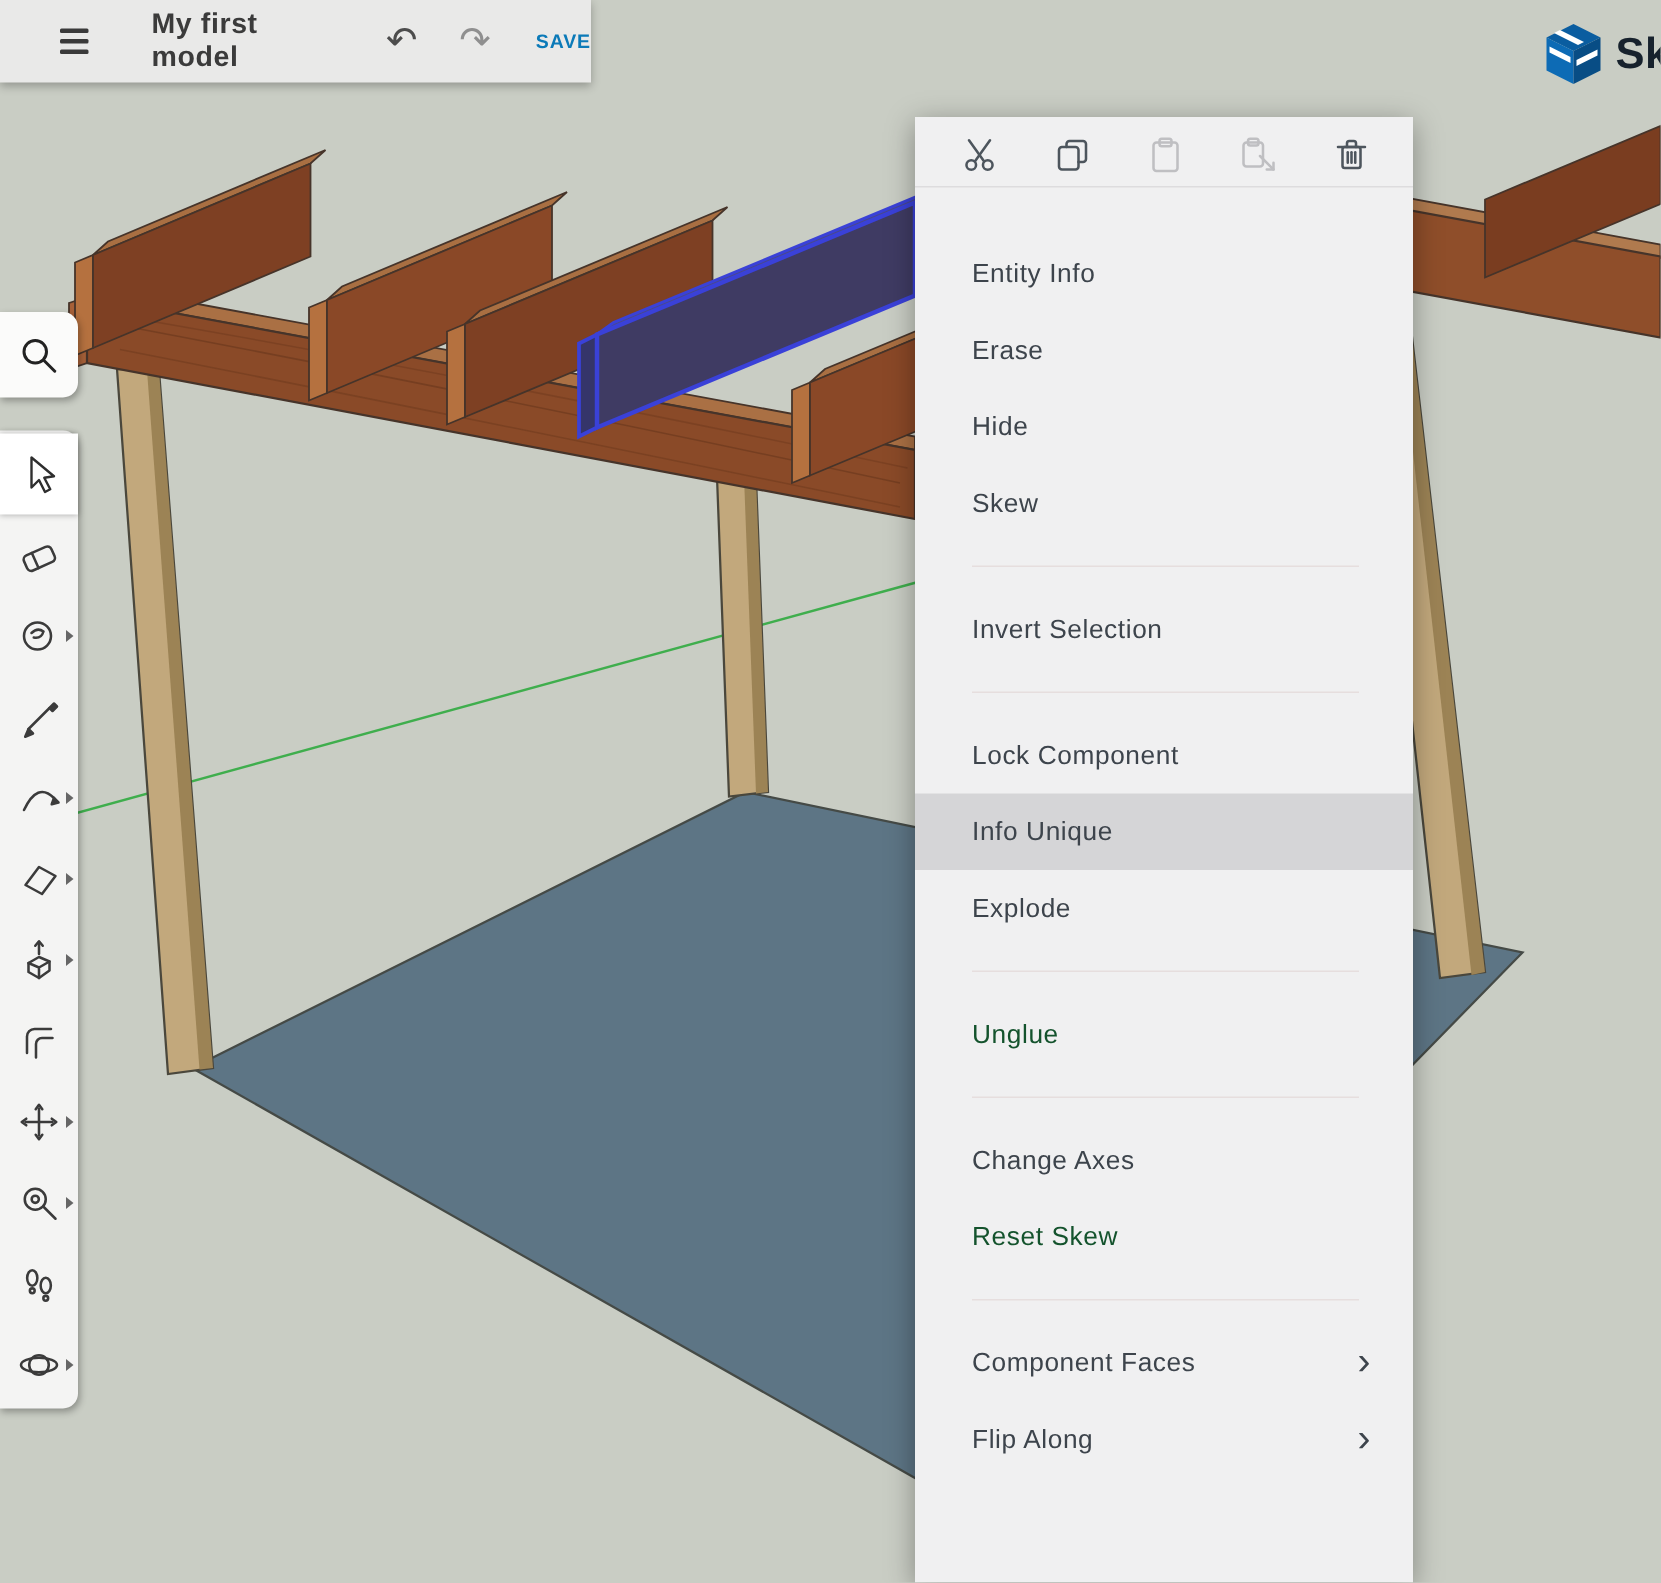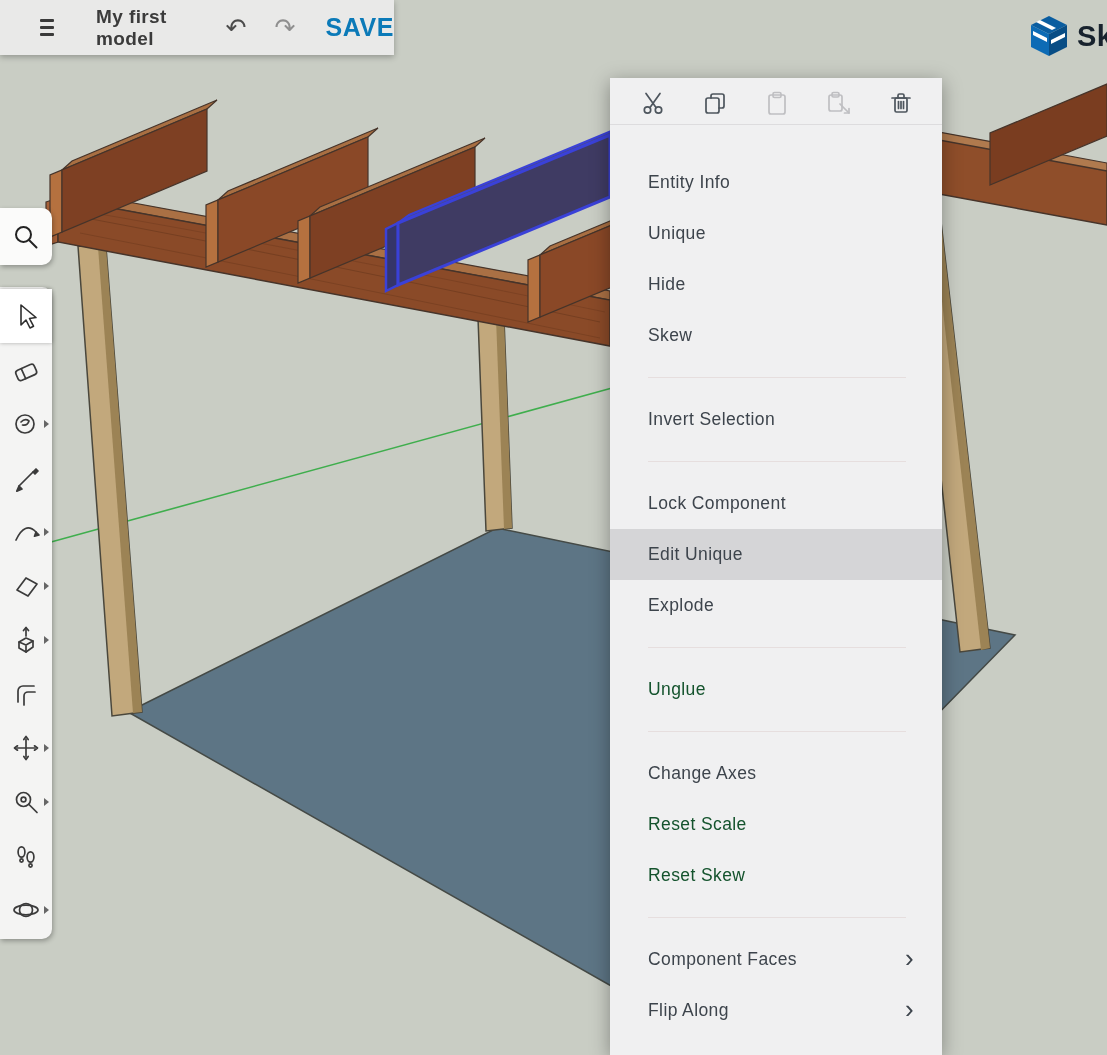--- a/index.html
+++ b/index.html
@@ -17,21 +17,21 @@
   .header{
     position:absolute; left:0; top:0; width:394px; height:55px;
     background:#e9e9e8; box-shadow:0 2px 6px rgba(0,0,0,.28);
     display:flex; align-items:center; z-index:5;padding-left:25px;
   }
   .hamburger{ margin-left:15px; width:25px; }
   .hamburger div{ height:2.6px; background:#3a3a3a; margin:4.6px 0; border-radius:1px;}
   .title{ margin-left:42px; font-size:19px; font-weight:bold; color:#3b3b3b; letter-spacing:.4px; }
   .undo{ margin-left:54px; font-size:25px; color:#4c4c4c; line-height:1;}
   .redo{ margin-left:28px; font-size:25px; color:#8f8f8f; line-height:1;}
-  .save{ margin-left:30px; font-size:25px; font-weight:bold; color:#0b7ab8; letter-spacing:.6px;}
+  .save{ margin-left:30px; font-size:13px; font-weight:bold; color:#0b7ab8; letter-spacing:.6px;}
 
   
   .logo{ position:absolute; left:1028px; top:14px; display:flex; align-items:center; z-index:5;}
   .logo-text{ font-size:29px; font-weight:bold; color:#17222d; margin-left:7px; letter-spacing:.3px; white-space:nowrap;}
 
   
   .search-btn{
     position:absolute; left:0; top:208px; width:52px; height:57px;
     background:#fbfbfa; border-radius:0 10px 10px 0;
     box-shadow:1px 2px 5px rgba(0,0,0,.3);
@@ -320,42 +320,41 @@
         <path d="M10 8 V5.5 a1.5 1.5 0 0 1 1.5 -1.5 h3 a1.5 1.5 0 0 1 1.5 1.5 V8"></path>
         <line x1="10.5" y1="11.5" x2="10.5" y2="18.5"></line>
         <line x1="13" y1="11.5" x2="13" y2="18.5"></line>
         <line x1="15.5" y1="11.5" x2="15.5" y2="18.5"></line>
       </svg>
     </button>
   </div>
 
   <div class="menu-list">
     <div class="menu-item">Entity Info</div>
-    <div class="menu-item">Unique</div>
+    <div class="menu-item">Erase</div>
     <div class="menu-item">Hide</div>
     <div class="menu-item">Skew</div>
 
     <div class="menu-divider"></div>
 
     <div class="menu-item">Invert Selection</div>
 
     <div class="menu-divider"></div>
 
     <div class="menu-item">Lock Component</div>
-    <div class="menu-item highlighted">Edit Unique</div>
+    <div class="menu-item highlighted">Info Unique</div>
     <div class="menu-item">Explode</div>
 
     <div class="menu-divider"></div>
 
     <div class="menu-item disabled">Unglue</div>
 
     <div class="menu-divider"></div>
 
     <div class="menu-item">Change Axes</div>
-    <div class="menu-item disabled">Reset Scale</div>
     <div class="menu-item disabled">Reset Skew</div>
 
     <div class="menu-divider"></div>
 
     <div class="menu-item">
       <span>Component Faces</span>
       <span class="submenu-caret">›</span>
     </div>
     <div class="menu-item">
       <span>Flip Along</span>

